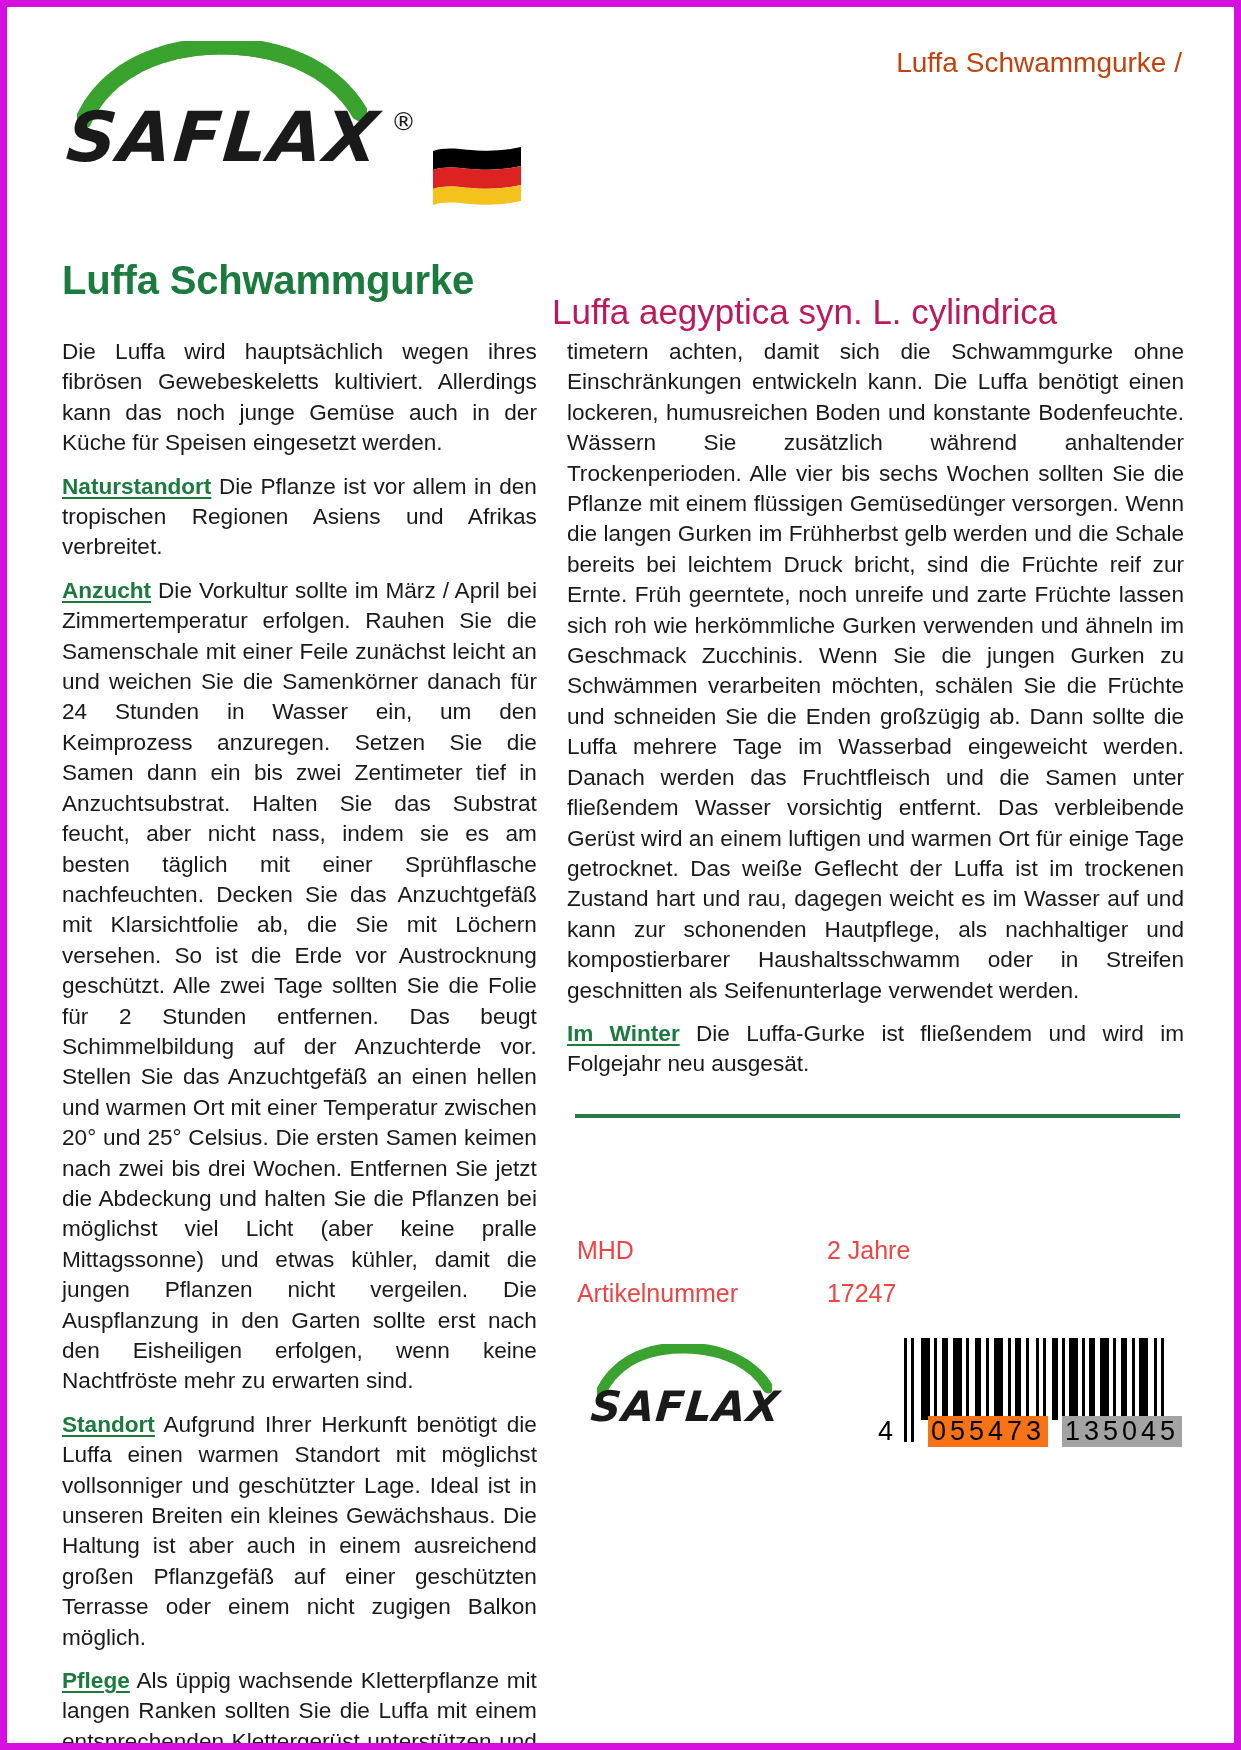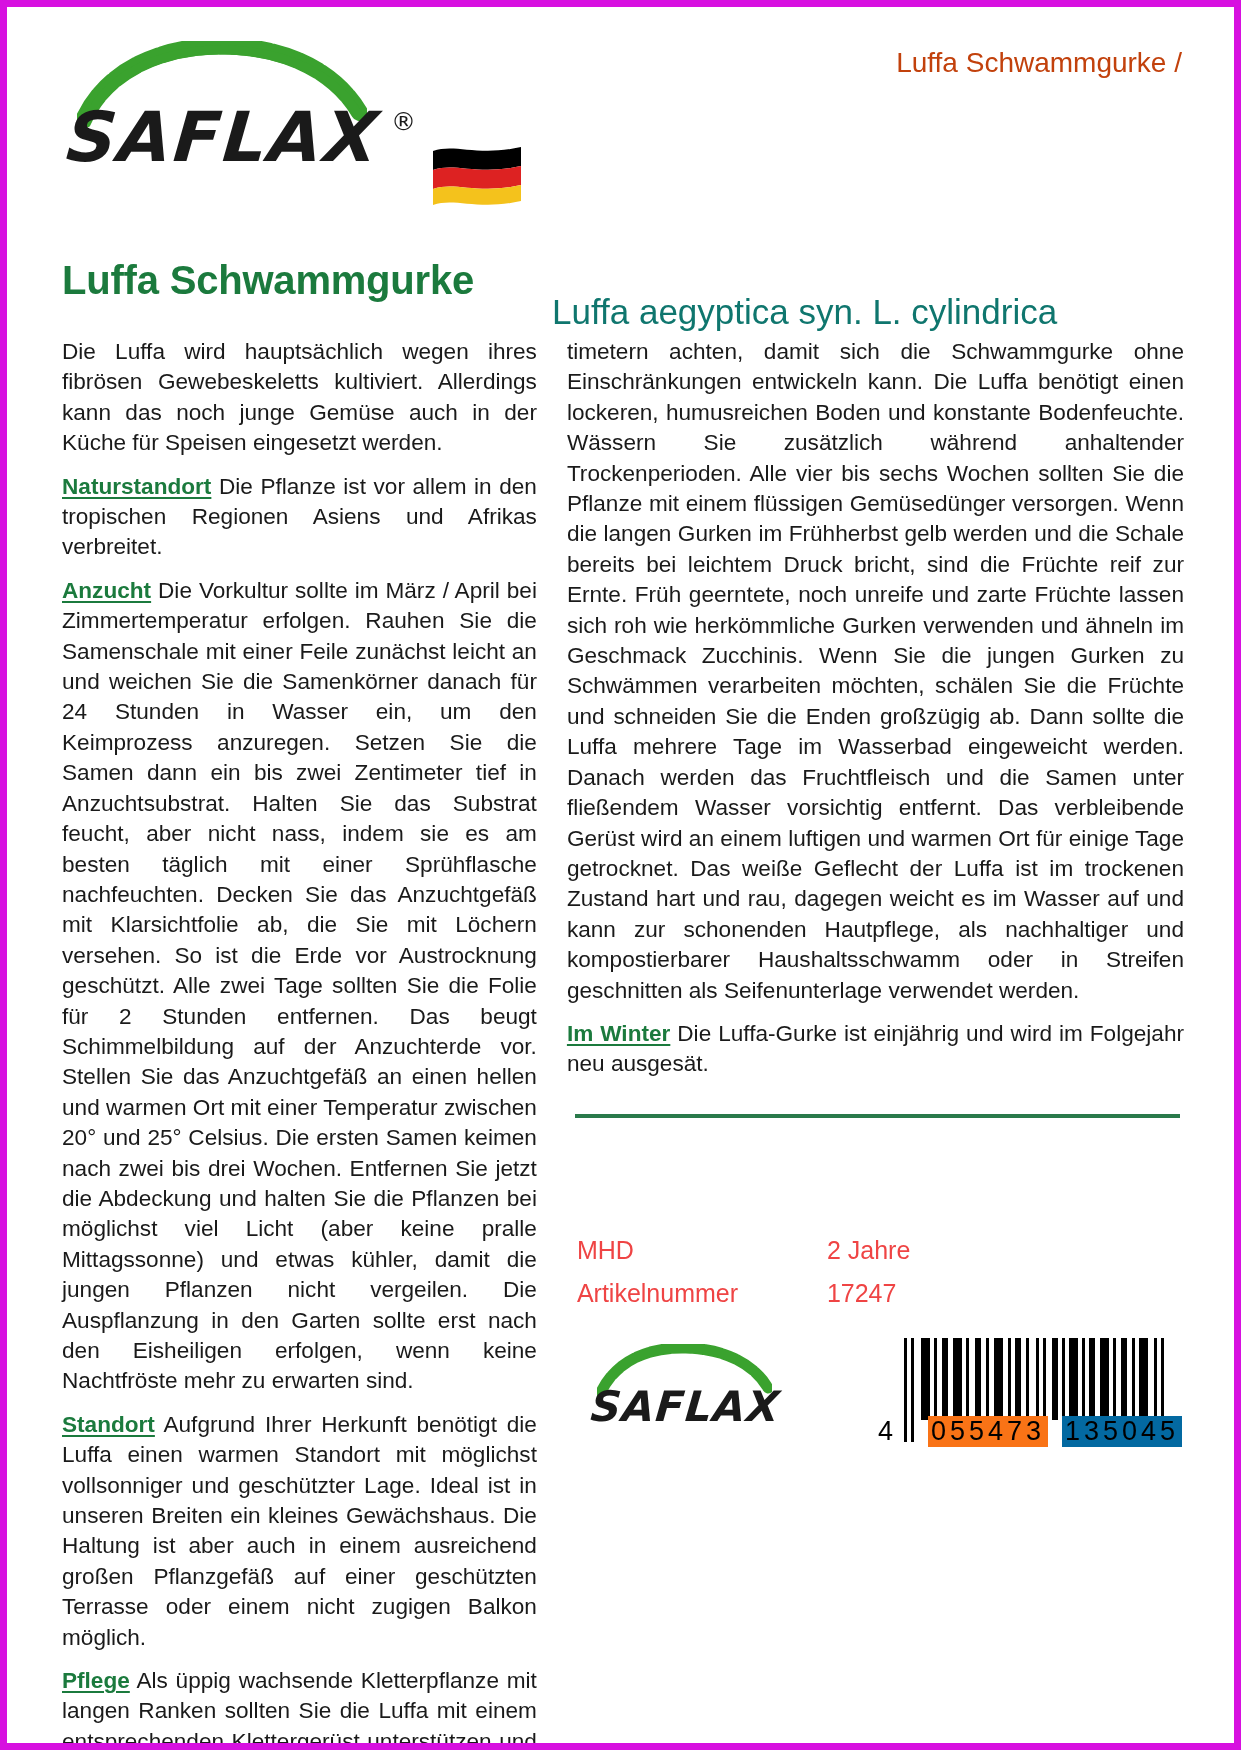--- a/index.html
+++ b/index.html
@@ -95,21 +95,21 @@
     font-size: 40px;
     font-weight: bold;
     color: #1b7a3d;
     letter-spacing: -0.2px;
   }
   .botanical {
     position: absolute;
     left: 545px;
     top: 70px;
     font-size: 35px;
-    color: #0f766e;
+    color: #be185d;
     white-space: nowrap;
   }
 
   
   .columns {
     position: absolute;
     left: 0;
     top: 330px;
     right: 0;
     bottom: 0;
@@ -207,21 +207,21 @@
   .ean-digits {
     position: relative;
     height: 34px;
     font-family: "Liberation Sans", sans-serif;
     font-size: 27px;
     color: #000;
     margin-top: -26px;
   }
   .ean-left   { position: absolute; left: 0px;   top: 0; background:#fff; padding:0 2px; }
   .ean-mid    { position: absolute; left: 52px;  top: 0; background:#f97316; padding:0 3px; letter-spacing: 4px;}
-  .ean-right  { position: absolute; left: 186px; top: 0; background:#0369a1; padding:0 3px; letter-spacing: 4px;}
+  .ean-right  { position: absolute; left: 186px; top: 0; background:#a3a3a3; padding:0 3px; letter-spacing: 4px;}
 </style>
 </head>
 <body>
 
 <div id="page" style="border-color: rgb(215, 16, 224);">
   <div id="inner">
 
     <div class="header">
 
       <div class="logo-block">
@@ -258,21 +258,21 @@
 
         <p class="body"><span class="lead">Standort</span><span> Aufgrund Ihrer Herkunft benötigt die Luffa einen  warmen Standort mit möglichst vollsonniger und geschützter Lage. Ideal ist in unseren Breiten ein kleines Gewächshaus. Die Haltung ist aber auch in einem ausreichend großen Pflanzgefäß auf einer geschützten Terrasse oder einem nicht zugigen Balkon möglich.</span></p>
 
         <p class="body"><span class="lead">Pflege</span><span> Als üppig wachsende Kletterpflanze mit langen Ranken sollten Sie die Luffa mit einem entsprechenden Klettergerüst unterstützen und auf einen Pflanzabstand von mindestens 50 Zen-</span></p>
       </div>
 
       <div class="col col-right">
 
         <p class="body"><span>timetern achten, damit sich die Schwammgurke ohne Einschränkungen entwickeln kann. Die Luffa benötigt einen lockeren, humusreichen Boden und konstante Bodenfeuchte. Wässern Sie zusätzlich während anhaltender Trockenperioden. Alle vier bis sechs Wochen sollten Sie die Pflanze mit einem flüssigen Gemüsedünger versorgen. Wenn die langen Gurken im Frühherbst gelb werden und die Schale bereits bei leichtem Druck bricht, sind die Früchte reif zur Ernte. Früh geerntete, noch unreife und zarte Früchte lassen sich roh wie herkömmliche Gurken verwenden und ähneln im Geschmack Zucchinis. Wenn Sie die jungen Gurken zu Schwämmen verarbeiten möchten, schälen Sie die Früchte und schneiden Sie die Enden großzügig ab. Dann sollte die Luffa mehrere Tage im Wasserbad eingeweicht werden. Danach werden das Fruchtfleisch und die Samen unter fließendem Wasser vorsichtig entfernt. Das verbleibende Gerüst wird an einem luftigen und warmen Ort für einige Tage getrocknet. Das weiße Geflecht der Luffa ist im trockenen Zustand hart und rau, dagegen weicht es im Wasser auf und kann zur schonenden Hautpflege, als nachhaltiger und kompostierbarer Haushaltsschwamm oder in Streifen geschnitten als Seifenunterlage  verwendet werden.</span></p>
 
-        <p class="body"><span class="lead">Im Winter</span><span> Die Luffa-Gurke ist einjährig und wird im Folgejahr neu ausgesät.</span></p>
+        <p class="body"><span class="lead">Im Winter</span><span> Die Luffa-Gurke ist fließendem und wird im Folgejahr neu ausgesät.</span></p>
 
         <div class="divider"></div>
 
         <div class="meta">
           <div class="meta-row">
             <div class="meta-label">MHD</div>
             <div class="meta-value">2 Jahre</div>
           </div>
           <div class="meta-row">
             <div class="meta-label">Artikelnummer</div>

